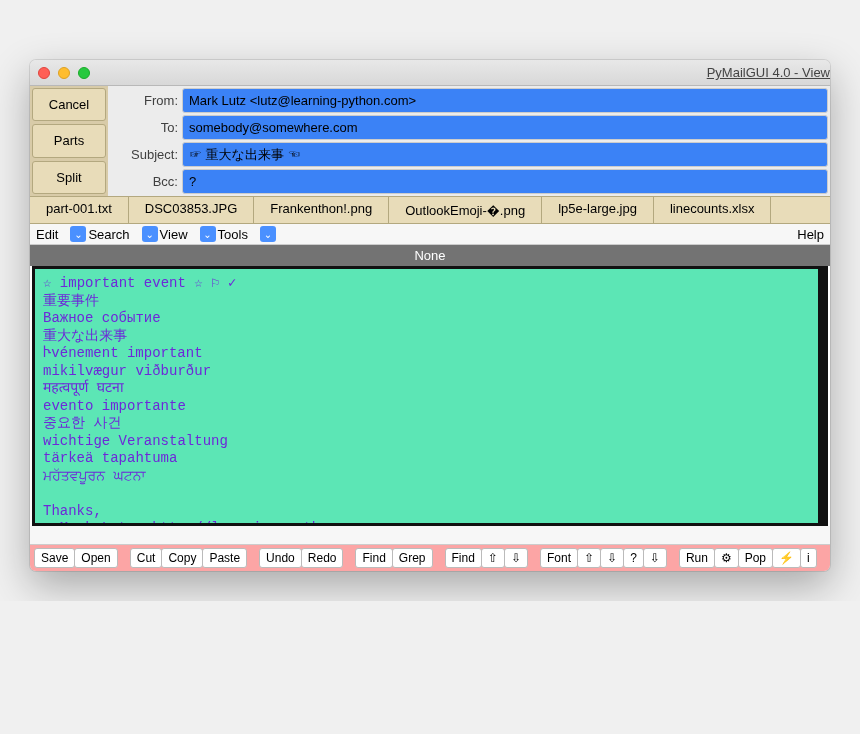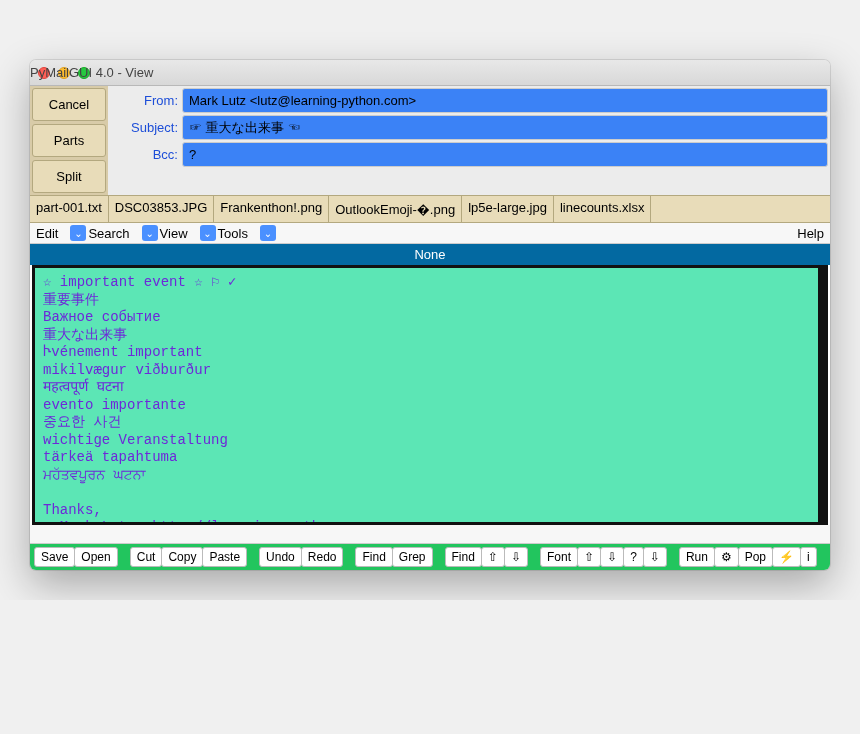--- a/index.html
+++ b/index.html
@@ -25,22 +25,22 @@
   padding: 0 8px;
   border-bottom: 1px solid #b8b8b8;
   position: relative;
 }
 .traffic { display: flex; gap: 8px; }
 .dot { width: 12px; height: 12px; border-radius: 50%; }
 .dot.red { background: #ff5f56; border: 0.5px solid #e0443e; }
 .dot.yellow { background: #ffbd2e; border: 0.5px solid #dea123; }
 .dot.green { background: #27c93f; border: 0.5px solid #1aab29; }
 .title {
-  position: absolute; left: 0; right: 0; text-align: left;
-  font-size: 13px; color: #444; pointer-events: none;
+  position: absolute; left: 0; right: 0; text-align: right;
+  font-size: 13px; color: #444; pointer-events: none; text-decoration: underline;
 }
 .header-area {
   display: flex;
   background: #ececec;
 }
 .left-buttons {
   width: 78px;
   display: flex; flex-direction: column;
   gap: 3px;
   padding: 2px;
@@ -56,38 +56,38 @@
   padding: 8px 2px;
 }
 .fields {
   flex: 1;
   display: flex; flex-direction: column;
   padding: 2px;
   gap: 2px;
 }
 .field-row { display: flex; align-items: center; gap: 4px; }
 .field-label {
-  width: 68px; text-align: right; font-size: 13px; color: #1d4ed8;
+  width: 68px; text-align: right; font-size: 13px; color: #404040;
 }
 .field-row input {
   flex: 1;
   border: 1px solid #ccc;
   border-radius: 3px;
   padding: 4px 6px;
   font-size: 13px;
   background: #3b82f6;
 }
 .attachments {
   display: flex;
   background: #e8dcb9;
   border-top: 1px solid #b3a87f;
   border-bottom: 1px solid #b3a87f;
 }
 .attachments .att {
-  padding: 4px 6px;
+  padding: 4px 16px;
   border-right: 1px solid #b3a87f;
   font-size: 13px;
   cursor: pointer;
 }
 .menubar {
   display: flex;
   background: #f7f7f7;
   border-bottom: 1px solid #ccc;
   padding: 2px 6px;
   align-items: center;
@@ -100,21 +100,21 @@
 .menu-arrow {
   width: 16px; height: 16px;
   background: #4a90ff;
   border-radius: 3px;
   display: inline-flex; align-items: center; justify-content: center;
   color: #fff; font-size: 10px;
 }
 .menubar .spacer { flex: 1; }
 .help-label { font-size: 13px; cursor: pointer; }
 .black-bar {
-  background: #0369a1; color: #fff; text-align: center;
+  background: #737373; color: #fff; text-align: center;
   font-size: 13px; padding: 3px 0;
 }
 .editor-wrap {
   background: #fff;
   padding: 0;
 }
 .editor {
   margin: 0 2px;
   background: #5ce6b5;
   border: 3px solid #111;
@@ -124,21 +124,21 @@
   font-family: "Courier New", monospace;
   font-size: 14px;
   color: #6d28d9;
   line-height: 1.25;
   white-space: pre;
   overflow: hidden;
 }
 .gap { background: #f7f7f7; height: 18px; }
 .bottom-toolbar {
   display: flex;
-  background: #22c55e;
+  background: #fca5a5;
   border-top: 1px solid #ccc;
   padding: 3px 4px;
   gap: 12px;
   align-items: center;
   font-size: 12px;
 }
 .btn-group { display: flex; gap: 0; }
 .btn-group button, .bottom-toolbar .solo {
   background: #fff;
   border: 1px solid #bbb;
@@ -168,20 +168,24 @@
   <div class="header-area">
     <div class="left-buttons">
       <button>Cancel</button>
       <button>Parts</button>
       <button>Split</button>
     </div>
     <div class="fields">
       <div class="field-row">
         <div class="field-label">From:</div>
         <input value="Mark Lutz &lt;lutz@learning-python.com&gt;" style="">
+      </div>
+      <div class="field-row">
+        <div class="field-label">To:</div>
+        <input value="somebody@somewhere.com" style="">
       </div>
       <div class="field-row">
         <div class="field-label">Subject:</div>
         <input value="☞ 重大な出来事 ☜" style="">
       </div>
       <div class="field-row">
         <div class="field-label">Bcc:</div>
         <input value="?" style="">
       </div>
     </div>

